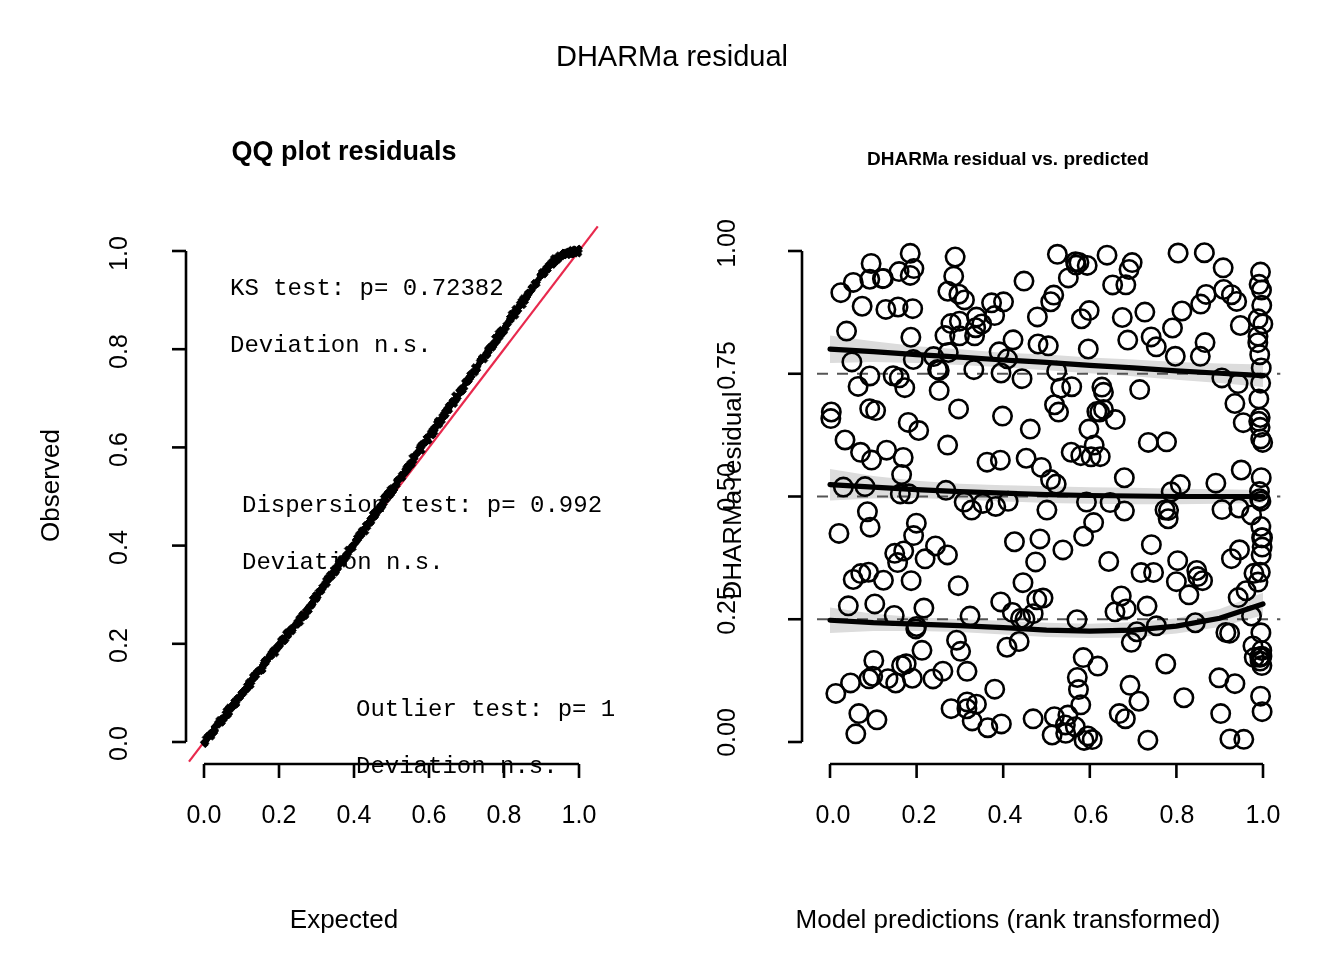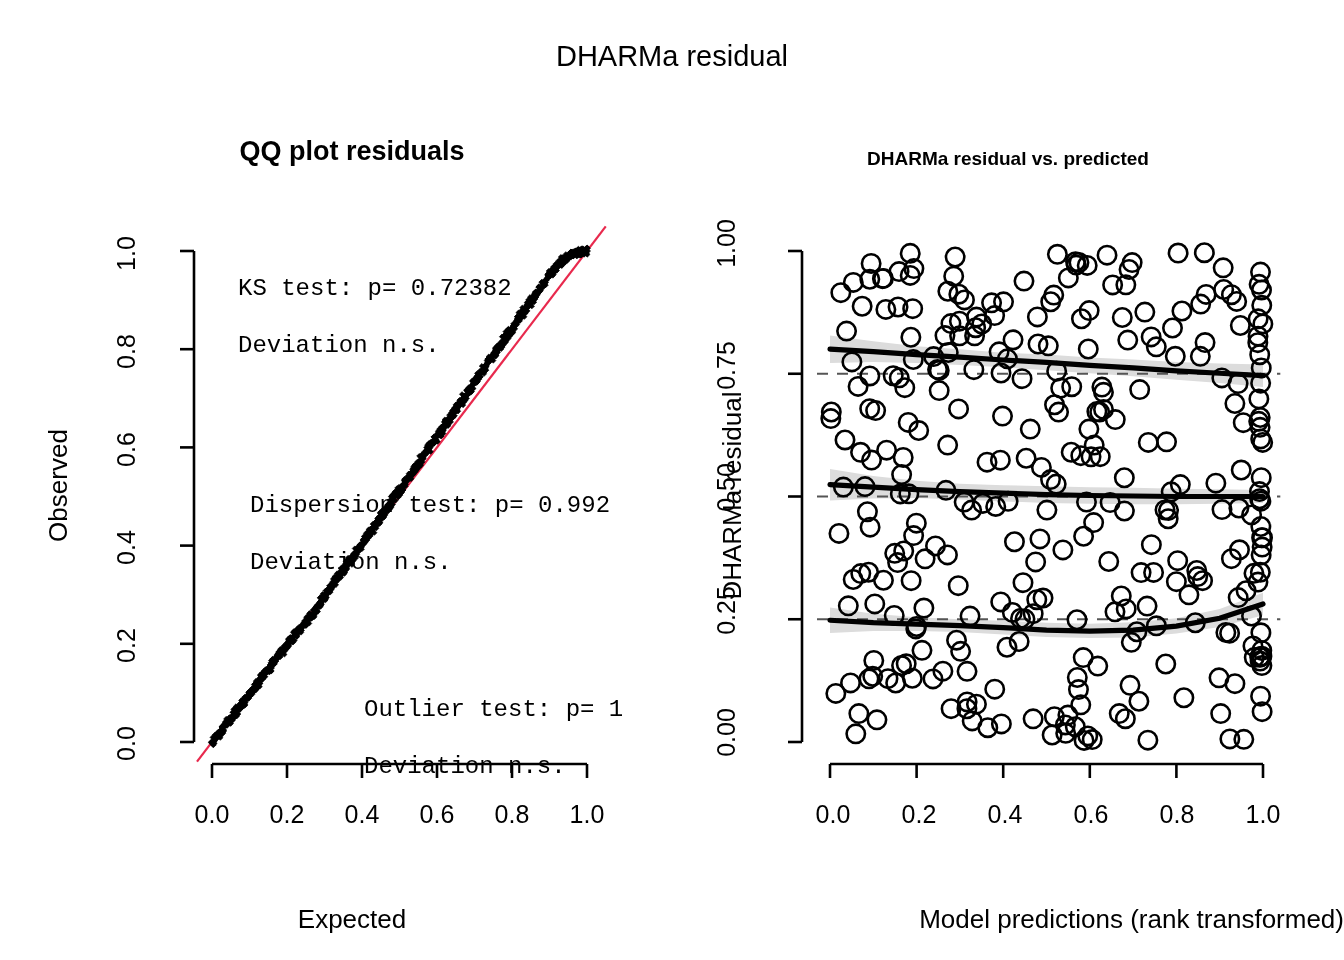--- a/index.html
+++ b/index.html
@@ -30,21 +30,21 @@
     font-size: 29px;
     font-family: "Liberation Sans", sans-serif;
     font-weight: normal;
     letter-spacing: 0px;
   }
   .panel {
     position: absolute;
     top: 0;
     height: 960px;
   }
-  #panel-left  { left: 16px;   width: 672px; }
+  #panel-left  { left: 8px;   width: 672px; }
   #panel-right { left: 672px; width: 672px; }
 
   .panel-title {
     position: absolute;
     width: 100%;
     text-align: center;
     font-size: 27px;
     font-weight: bold;
     line-height: 1.22;
     white-space: pre-line;
@@ -1668,21 +1668,21 @@
     <div class="tick-label y" style="left:16px; top:351px; width:76px;">0.75</div>
     <div class="tick-label y" style="left:16px; top:229px; width:76px;">1.00</div>
 
     <div class="tick-label" style="left:131px; top:800px; width:60px; text-align:center;">0.0</div>
     <div class="tick-label" style="left:217px; top:800px; width:60px; text-align:center;">0.2</div>
     <div class="tick-label" style="left:303px; top:800px; width:60px; text-align:center;">0.4</div>
     <div class="tick-label" style="left:389px; top:800px; width:60px; text-align:center;">0.6</div>
     <div class="tick-label" style="left:475px; top:800px; width:60px; text-align:center;">0.8</div>
     <div class="tick-label" style="left:561px; top:800px; width:60px; text-align:center;">1.0</div>
 
-    <div class="axis-label-x" style="left:0px; top:877px; width:672px;text-align:right;">Model predictions (rank transformed)</div>
+    <div class="axis-label-x" style="left:0px; top:877px; width:672px;">Model predictions (rank transformed)</div>
 
     <svg class="plotsvg" id="res-svg" width="672" height="960">
         <g>
           <g stroke="#000000" stroke-width="2.6" fill="none">
             <path d="M 130 742 L 130 251"></path>
             <path d="M 130 742 L 116 742"></path>
             <path d="M 130 619.25 L 116 619.25"></path>
             <path d="M 130 496.5 L 116 496.5"></path>
             <path d="M 130 373.75 L 116 373.75"></path>
             <path d="M 130 251 L 116 251"></path>

